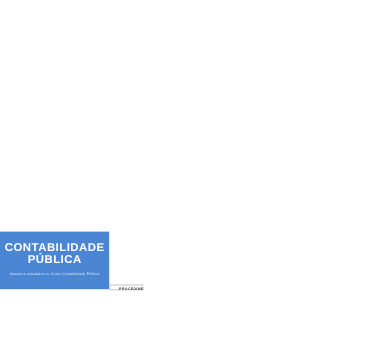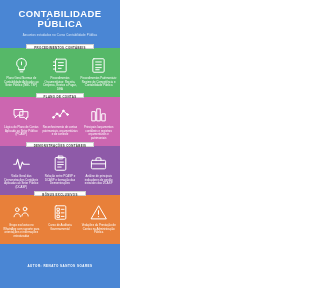--- a/index.html
+++ b/index.html
@@ -3,23 +3,24 @@
 <meta charset="utf-8">
 <style>
   * { box-sizing: border-box; margin: 0; padding: 0; }
   html, body {
     width: 120px; height: 300px;
     font-family: "Liberation Sans", sans-serif;
     background: #ffffff;
     overflow: hidden;
   }
   .poster {
-    width: 120px; height: 288px;
-    display: flex; flex-direction: column;
-    position: relative;
+    width: 120px; height: 241px;
+    display: flex; 
+    position: relative;
+    align-items: flex-end;
   }
 
   
   .header {
     background: #4a86d4;
     height: 48px;
     display: flex; flex-direction: column;
     align-items: center; justify-content: center;
     padding: 3px 4px 6px 4px;
     position: relative;

